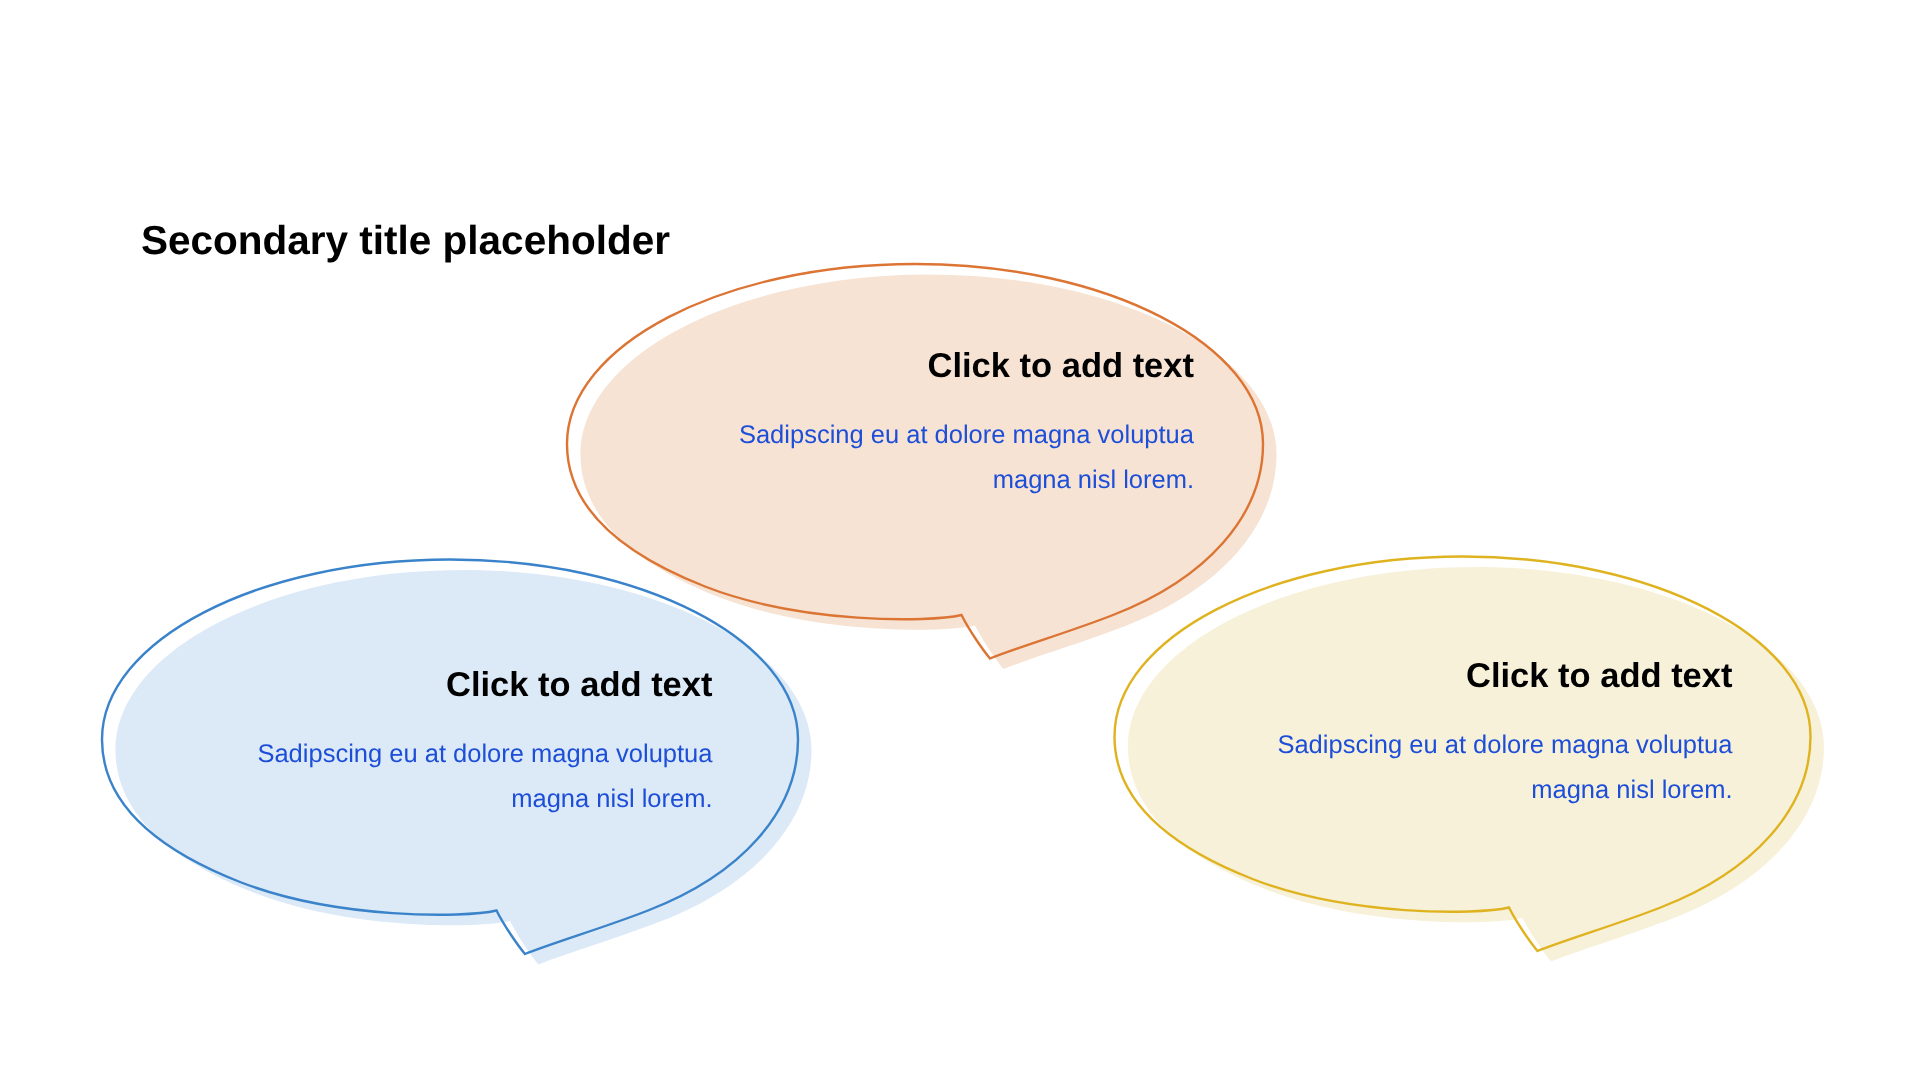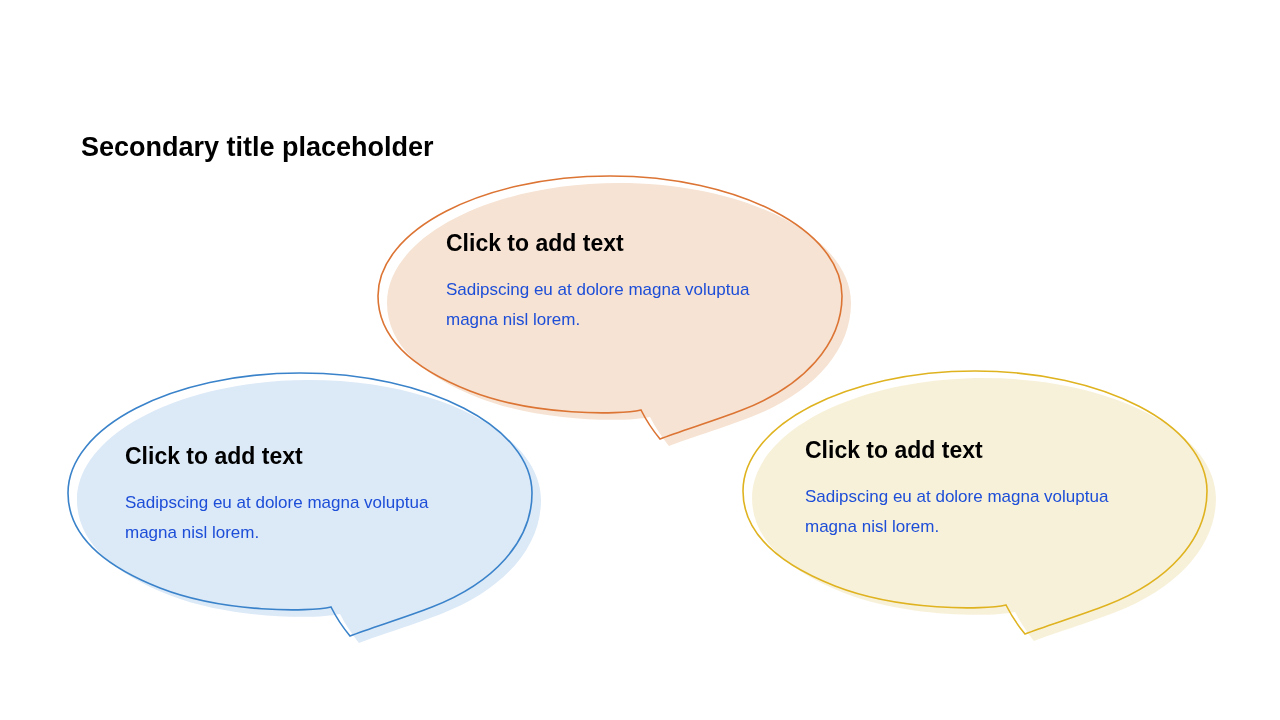--- a/index.html
+++ b/index.html
@@ -12,21 +12,21 @@
     position: relative;
     width: 1280px;
     height: 720px;
     background: #ffffff;
     overflow: hidden;
   }
   .slide-title {
     position: absolute;
     left: 81px;
     top: 130px;
-    margin: 0;
+    margin: 13px;
     font-size: 27px;
     line-height: 34px;
     font-weight: 700;
     color: #000000;
     letter-spacing: 0;
   }
   .bubble {
     position: absolute;
     width: 480px;
     height: 280px;
@@ -39,20 +39,21 @@
     height: 280px;
     overflow: visible;
   }
   .bubble--top   { left: 374px; top: 174px; }
   .bubble--left  { left:  64px; top: 371px; }
   .bubble--right { left: 739px; top: 369px; }
 
   .bubble-text {
     position: absolute;
     width: 350px;
+    text-align: right;
   }
   .bubble--top   .bubble-text { left: 72px; top: 55px; }
   .bubble--left  .bubble-text { left: 61px; top: 71px; }
   .bubble--right .bubble-text { left: 66px; top: 67px; }
 
   .bubble-heading {
     margin: 0;
     font-size: 23px;
     line-height: 28px;
     font-weight: 700;

